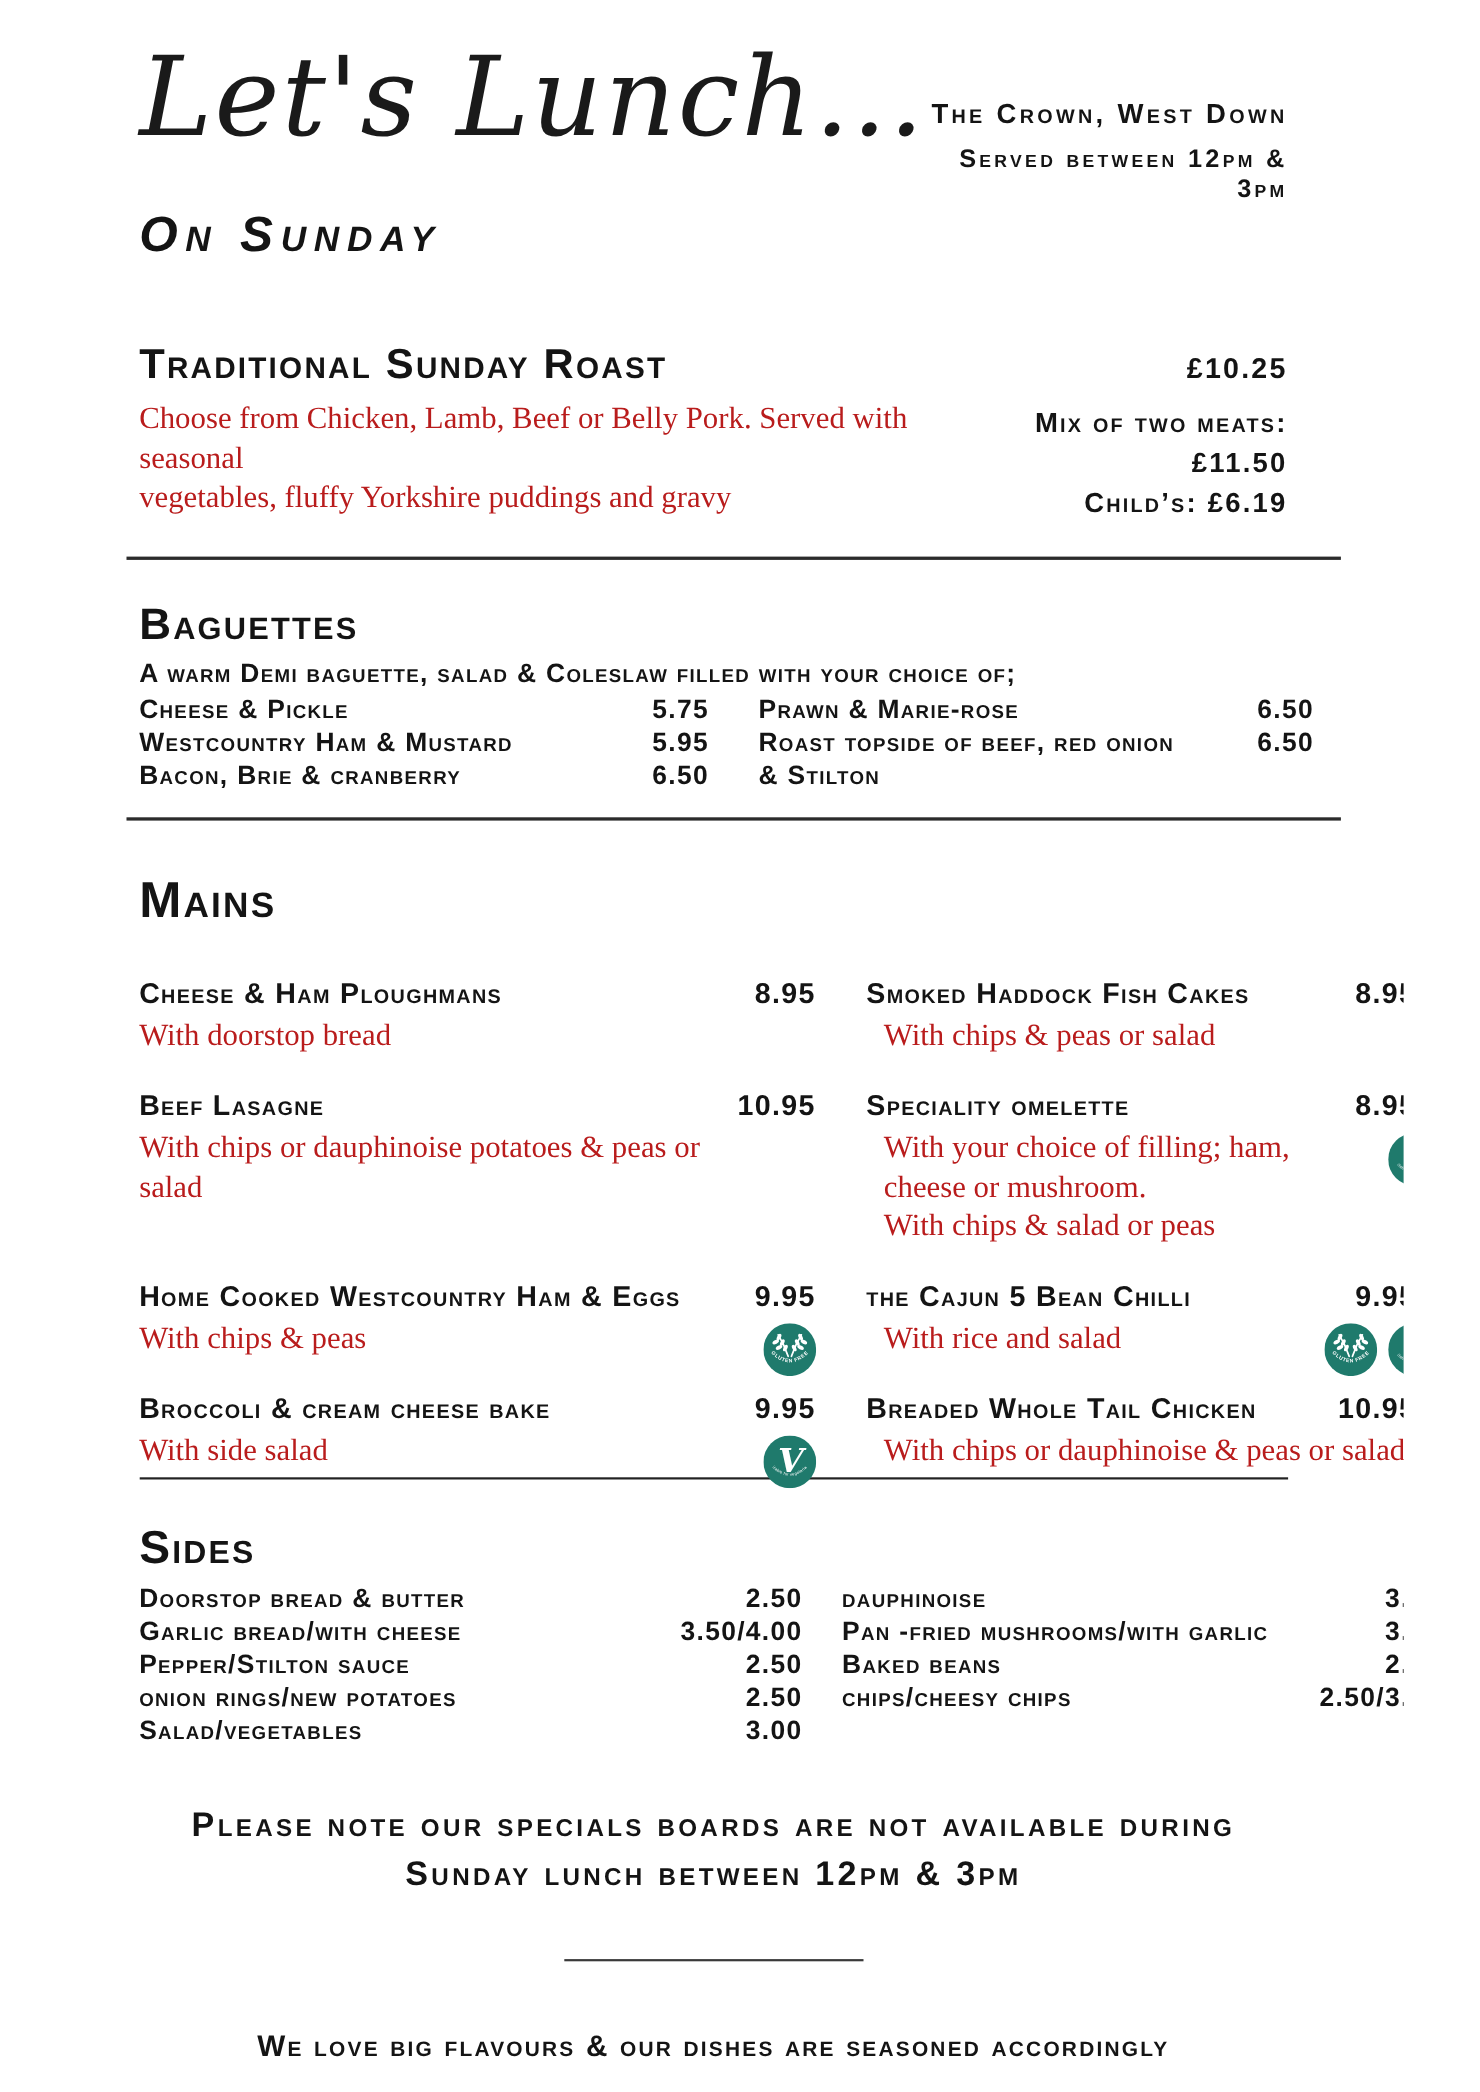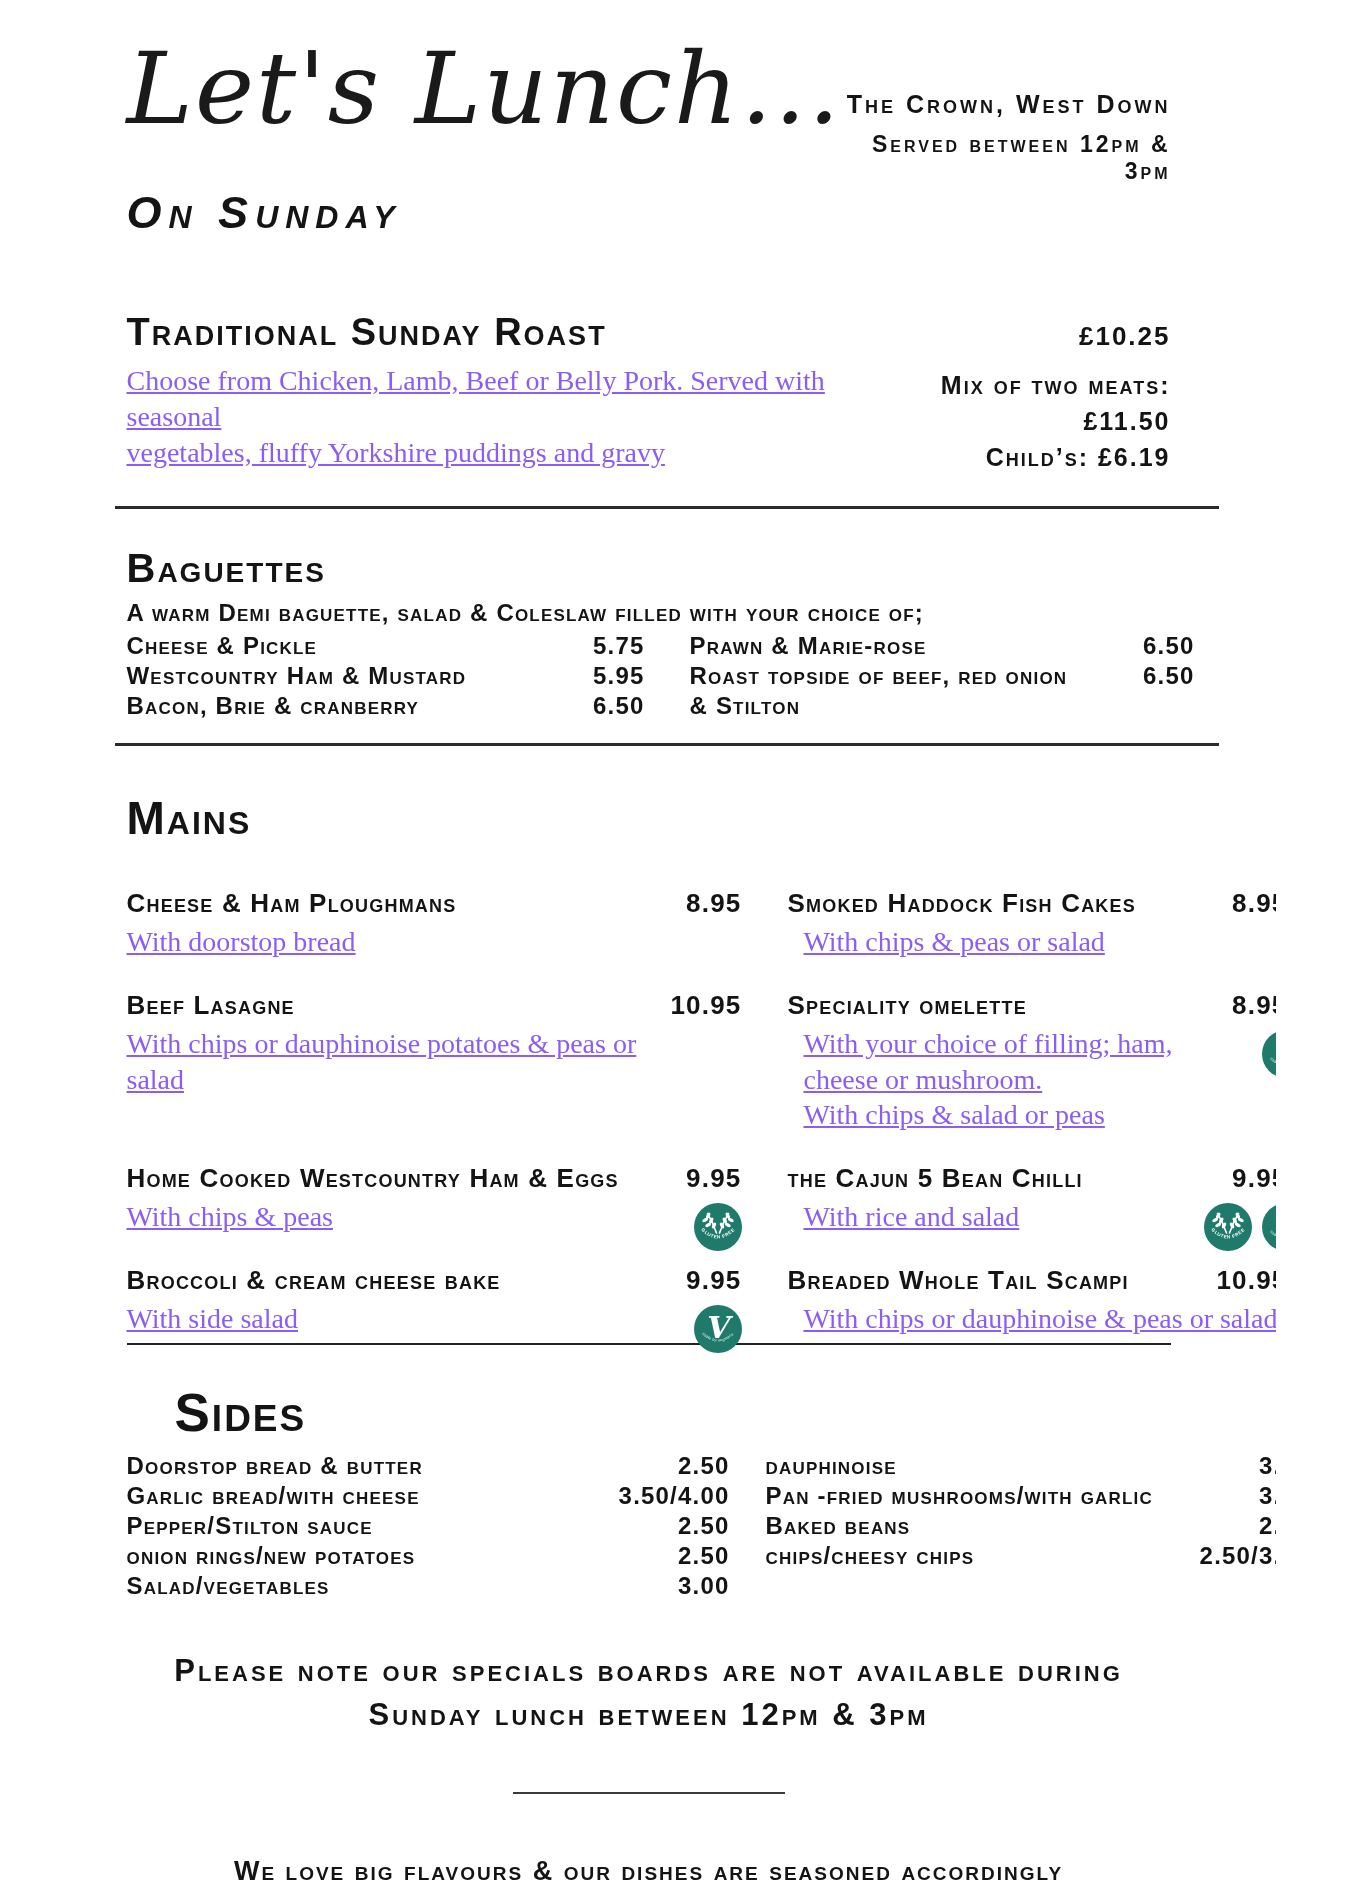--- a/index.html
+++ b/index.html
@@ -24,28 +24,28 @@
   .header-right { margin-left:auto; text-align:right; margin-top:64px; }
   .venue { font-size:25px; font-weight:700; letter-spacing:3px; }
   .served { font-size:23px; font-weight:700; letter-spacing:3px; margin-top:12px; white-space:pre-wrap; }
   .on-sunday { font-size:45px; font-weight:700; letter-spacing:7px; margin-top:2px;font-style:italic; }
 
   
   h2 { font-weight:700; letter-spacing:2px; line-height:1.05; }
   .h-roast { font-size:38px; }
   .h-bag   { font-size:40px; }
   .h-mains { font-size:46px; }
-  .h-sides { font-size:53px;margin-left:48px; }
+  .h-sides { font-size:42px; }
 
   
   .roast { margin-top:74px; }
   .roast-head { display:flex; align-items:baseline; }
   .roast-price { margin-left:auto; font-size:26px; font-weight:600; letter-spacing:2px; }
   .roast-body { display:flex; margin-top:10px; }
-  .serif { font-family:"Liberation Serif", serif; font-size:28px; line-height:1.28; font-weight:400; color:#8b5cf6;text-decoration:underline; }
+  .serif { font-family:"Liberation Serif", serif; font-size:28px; line-height:1.28; font-weight:400; color:#b91c1c; }
   .roast-desc { max-width:720px; }
   .roast-extra { margin-left:auto; text-align:right; font-size:25px; font-weight:600; letter-spacing:2px; line-height:1.45; padding-top:4px; }
 
   
   .rule-full { border:none; border-top:3px solid #2b2b2b; margin:30px -48px 0 -12px; }
   .rule-full-2 { border:none; border-top:3px solid #2b2b2b; margin:22px -48px 0 -12px; }
   .rule-mains { border:none; border-top:2px solid #222; margin:6px 0 0 0; position:relative; z-index:0; }
   .rule-short { border:none; border-top:2px solid #3a3a3a; width:272px; margin:54px auto 0; }
 
   
@@ -267,21 +267,21 @@
             <circle cx="24" cy="24" r="24" fill="#1F7A6C"></circle>
             <text x="25" y="33" text-anchor="middle" font-family="DejaVu Serif, serif" font-style="italic" font-weight="bold" font-size="30" fill="#ffffff">V</text>
             <path id="vArc3" d="M 8 29 Q 24 44 40 29" fill="none"></path>
             <text font-size="3.6" fill="#ffffff" letter-spacing="0.3"><textPath href="#vArc3" startOffset="50%" text-anchor="middle">suitable for vegetarians</textPath></text>
           </svg>
         </div>
       </div>
 
       <div class="main-item col-right">
         <div class="mi-head sc">
-          <span>Breaded Whole Tail Scampi</span>
+          <span>Breaded Whole Tail Chicken</span>
           <span class="price">10.95</span>
         </div>
         <p class="serif mi-desc pre">With chips or dauphinoise &amp; peas or salad</p>
       </div>
 
     </div>
   </section>
 
   <hr class="rule-mains">
 

